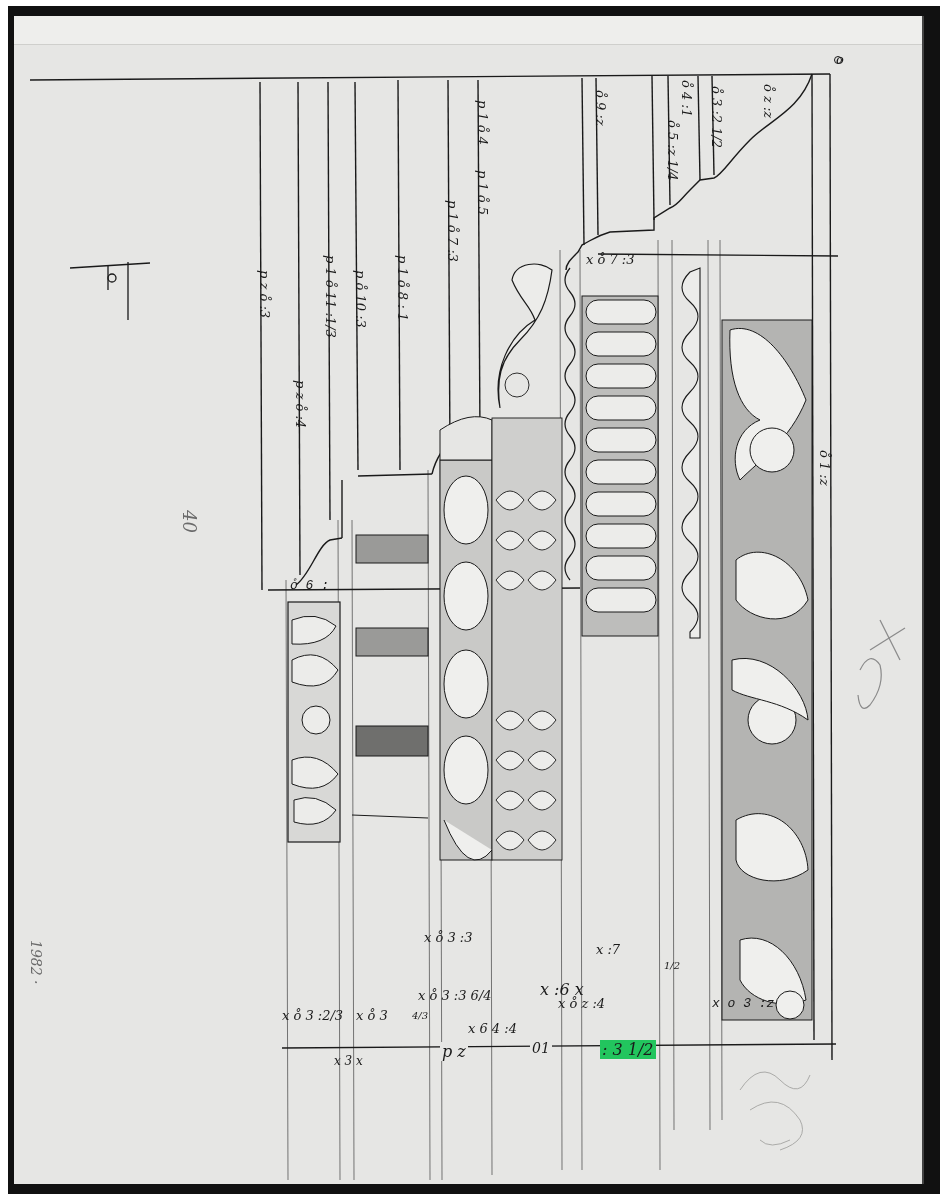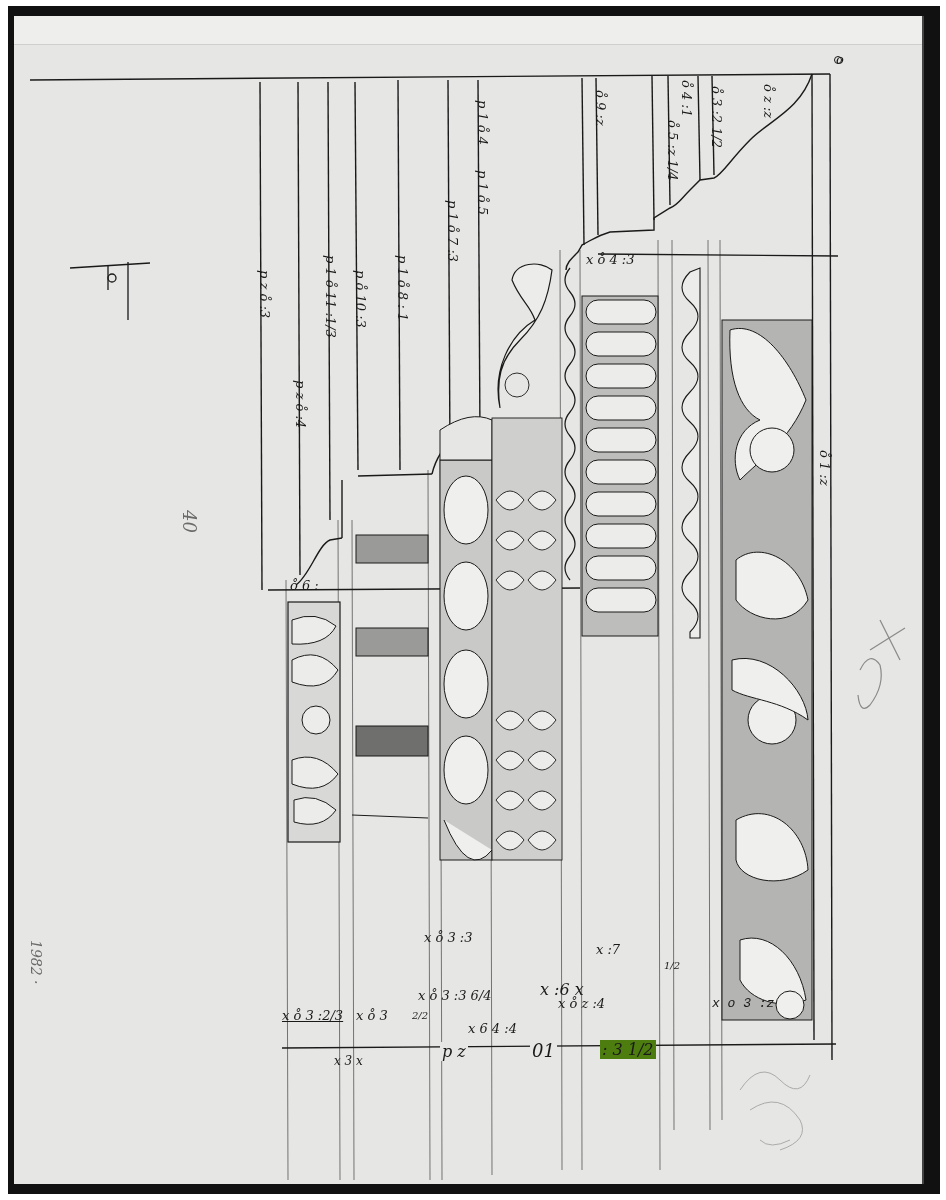--- a/index.html
+++ b/index.html
@@ -189,35 +189,35 @@
 <div class="vlabel" style="left:410px;top:255px;">p 1 o̊ 8 : 1</div>
 <div class="vlabel" style="left:460px;top:200px;">p 1 o̊ 7 :3</div>
 <div class="vlabel" style="left:490px;top:170px;">p 1 o̊ 5</div>
 <div class="vlabel" style="left:490px;top:100px;">p 1 o̊ 4</div>
 <div class="vlabel" style="left:608px;top:90px;">o̊ 9 :z</div>
 <div class="vlabel" style="left:680px;top:120px;">o̊ 5 :z 1/4</div>
 <div class="vlabel" style="left:694px;top:80px;">o̊ 4 :1</div>
 <div class="vlabel" style="left:724px;top:86px;">o̊ 3 :2 1/2</div>
 <div class="vlabel" style="left:776px;top:84px;">o̊ z :z</div>
 
-<div class="label" style="left:586px;top:252px;">x o̊ 4 :3</div>
-<div class="label" style="left:290px;top:578px;">o̊ 6 :</div>
+<div class="label" style="left:586px;top:252px;">x o̊ 7 :3</div>
+<div class="label" style="left:290px;top:578px;font-family:Liberation Mono, monospace;">o̊ 6 :</div>
 <div class="vlabel" style="left:832px;top:450px;">o̊ 1 :z</div>
 
 <div class="label" style="left:424px;top:930px;">x o̊ 3 :3</div>
-<div class="label" style="left:282px;top:1008px;text-decoration:underline;">x o̊ 3 :2/3</div>
+<div class="label" style="left:282px;top:1008px;">x o̊ 3 :2/3</div>
 <div class="label" style="left:334px;top:1022px;font-size:12px;margin-top:32px;">x 3 x</div>
 <div class="label" style="left:356px;top:1008px;">x o̊ 3</div>
-<div class="label" style="left:412px;top:1010px;font-size:10px;">2/2</div>
+<div class="label" style="left:412px;top:1010px;font-size:10px;">4/3</div>
 <div class="label" style="left:418px;top:988px;">x o̊ 3 :3 6/4</div>
 <div class="label" style="left:468px;top:1021px;">x 6 4 :4</div>
 <div class="label" style="left:540px;top:980px;font-size:16px;">x :6 x</div>
 <div class="label" style="left:558px;top:996px;">x o̊ z :4</div>
 <div class="label" style="left:596px;top:942px;">x :7</div>
 <div class="label" style="left:664px;top:960px;font-size:10px;text-align:right;">1/2</div>
 <div class="label" style="left:712px;top:996px;font-family:Liberation Mono, monospace;">x o 3 :z</div>
 
 <div class="label" style="left:440px;top:1042px;font-size:16px;background:#e6e6e4;padding:0 2px;font-style:italic;">p z</div>
-<div class="label" style="left:530px;top:1040px;font-size:18px;background:#e6e6e4;padding:0 2px;text-align:center;">01</div>
-<div class="label" style="left:600px;top:1040px;font-size:16px;background:#4d7c0f;padding:0 2px;">: 3 1/2</div>
+<div class="label" style="left:530px;top:1040px;font-size:14px;background:#e6e6e4;padding:0 2px;text-align:center;">01</div>
+<div class="label" style="left:600px;top:1040px;font-size:16px;background:#22c55e;padding:0 2px;">: 3 1/2</div>
 
 <div class="vlabel faint" style="left:200px;top:510px;font-size:18px;">40</div>
 <div class="vlabel faint" style="left:44px;top:940px;font-size:14px;">1982 ·</div>
 
 </body></html>

